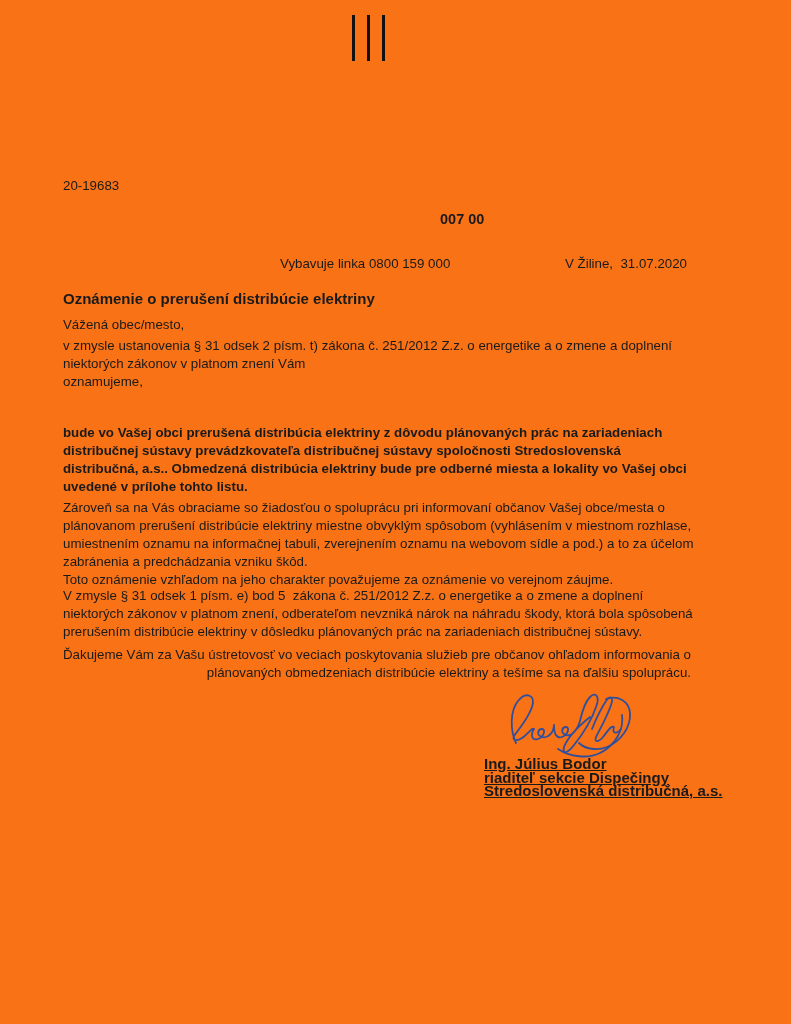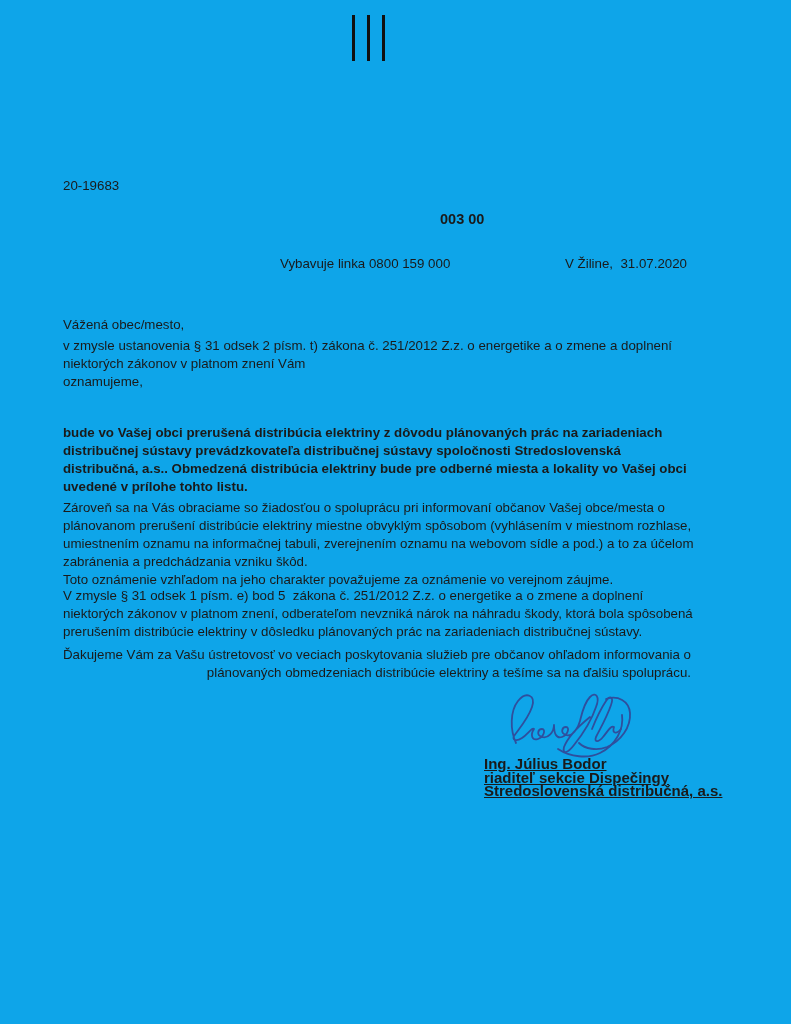--- a/index.html
+++ b/index.html
@@ -1,19 +1,19 @@
 <!DOCTYPE html>
 <html><head>
 <meta charset="utf-8">
 <style>
   html,body{margin:0;padding:0;background:#e8e8e8;}
   .page{
     position:relative;
     width:791px;height:1024px;
-    background:#0ea5e9;
+    background:#f97316;
     margin:0 auto;
     font-family:"Liberation Sans","DejaVu Sans",sans-serif;
     color:#1a1a1a;
     overflow:hidden;
   }
   .abs{position:absolute;}
   .txt{font-size:13.3px;line-height:18px;white-space:pre;}
   .b{font-weight:bold;}
   .title{font-size:15px;font-weight:bold;white-space:pre;}
   .centercol{left:63px;width:660px;text-align:left;}
@@ -28,26 +28,27 @@
 <div class="page">
 
   <div class="abs logo-bars">
     <div class="logo-bar"></div>
     <div class="logo-bar"></div>
     <div class="logo-bar"></div>
   </div>
 
   <div class="abs txt" style="left:63px;top:177px;">20-19683</div>
 
-  <div class="abs txt b" style="left:440px;top:210px;font-size:14.5px;">003 00</div>
+  <div class="abs txt b" style="left:440px;top:210px;font-size:14.5px;">007 00</div>
 
   <div class="abs txt" style="left:280px;top:255px;">Vybavuje linka 0800 159 000</div>
 
   <div class="abs txt" style="left:565px;top:255px;">V Žiline,  31.07.2020</div>
 
+  <div class="abs title" style="left:63px;top:290px;">Oznámenie o prerušení distribúcie elektriny</div>
 
   <div class="abs txt" style="left:63px;top:316px;">Vážená obec/mesto,</div>
 
   <div class="abs txt" style="left:63px;top:337px;">v zmysle ustanovenia § 31 odsek 2 písm. t) zákona č. 251/2012 Z.z. o energetike a o zmene a doplnení
 niektorých zákonov v platnom znení Vám</div>
 
   <div class="abs txt centercol" style="top:373px;">oznamujeme,</div>
 
 
   <div class="abs txt b" style="left:63px;top:424px;">bude vo Vašej obci prerušená distribúcia elektriny z dôvodu plánovaných prác na zariadeniach

